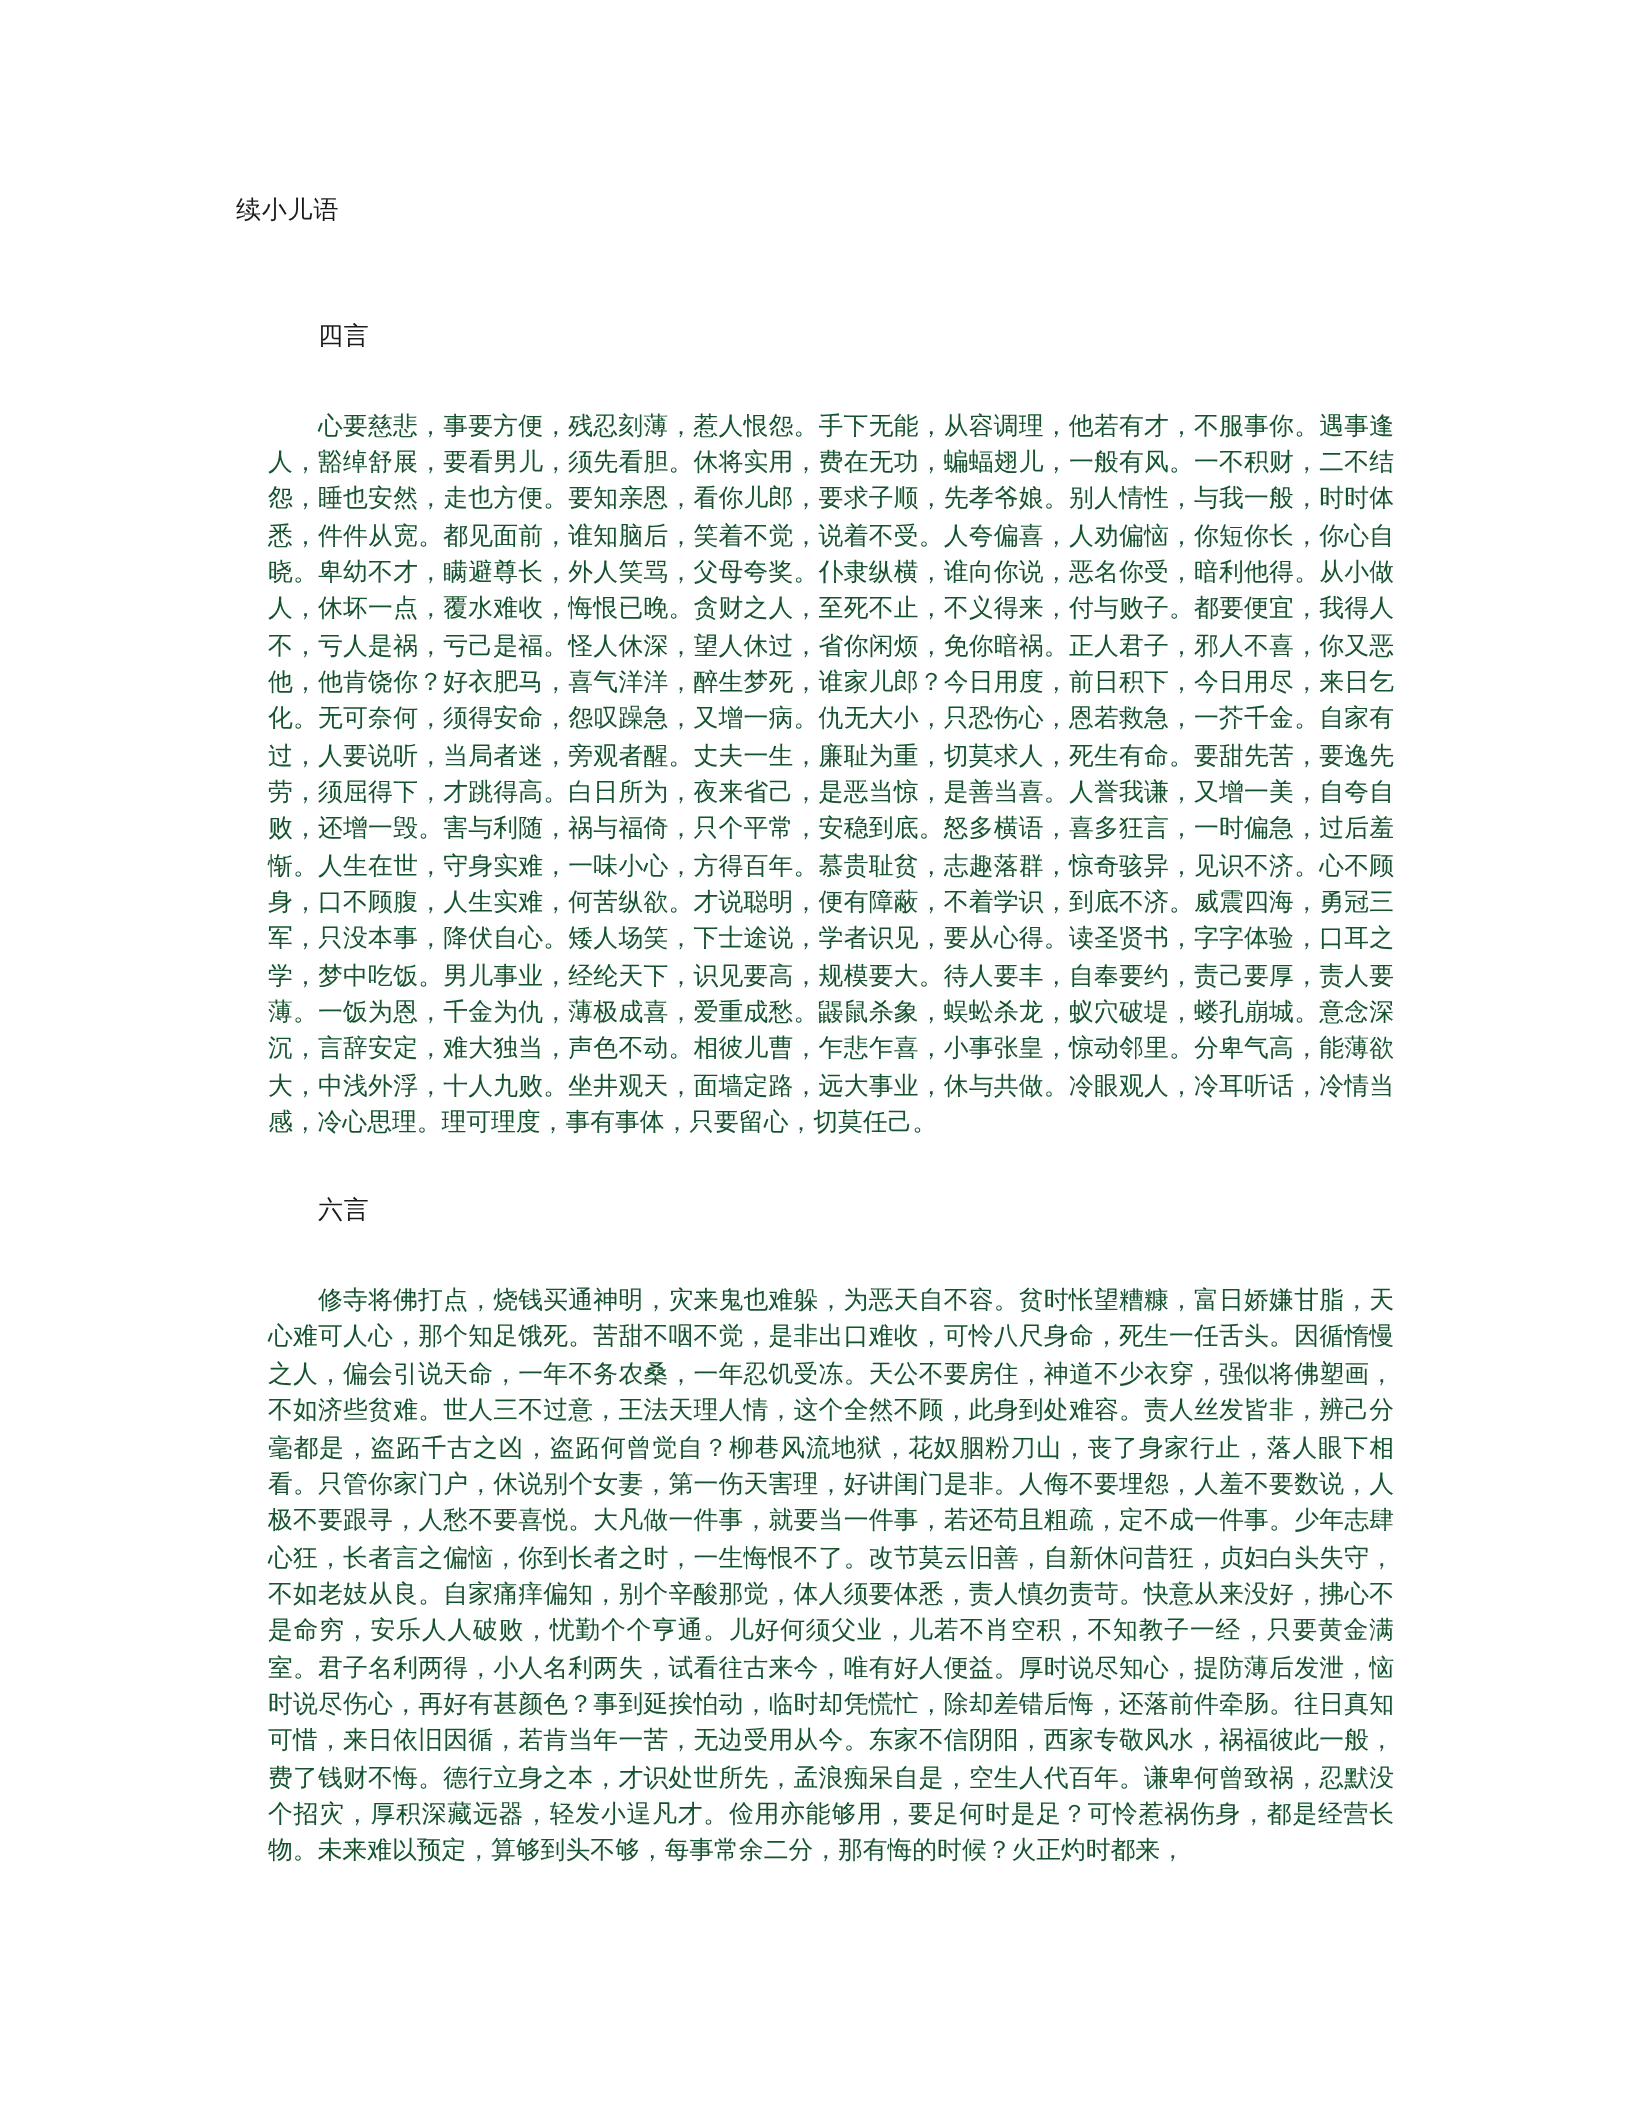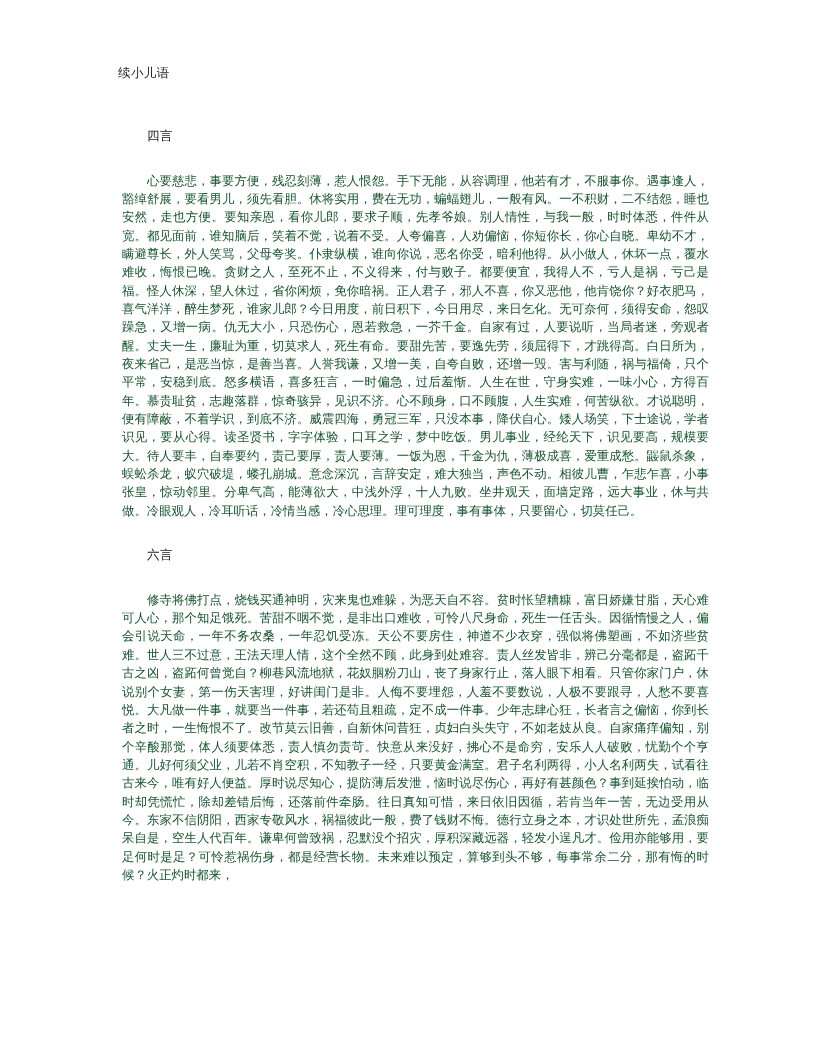--- a/index.html
+++ b/index.html
@@ -11,33 +11,33 @@
     width: 816px;
     height: 1056px;
     font-family: "DejaVu Serif", "Liberation Serif", serif;
     color: #000000;
     overflow: hidden;
   }
   .page {
     width: 816px;
     height: 788px;
     box-sizing: border-box;
-    padding: 64px 103px 96px 118px;
+    padding: 96px 103px 96px 118px;
     position: relative;
   }
   .doc-title {
     font-size: 12.5px;
     line-height: 1.5;
     color: #1a1a1a;
     margin: 0 0 44px 0;
     font-weight: normal;
     letter-spacing: 0.4px;
   }
   .section {
-    margin: 4px;
+    margin: 16px;
   }
   .section + .section {
     margin-top: 26px;
   }
   .section-heading {
     font-size: 12.5px;
     line-height: 1.5;
     font-weight: normal;
     color: #1a1a1a;
     margin: 0 0 26px 0;

